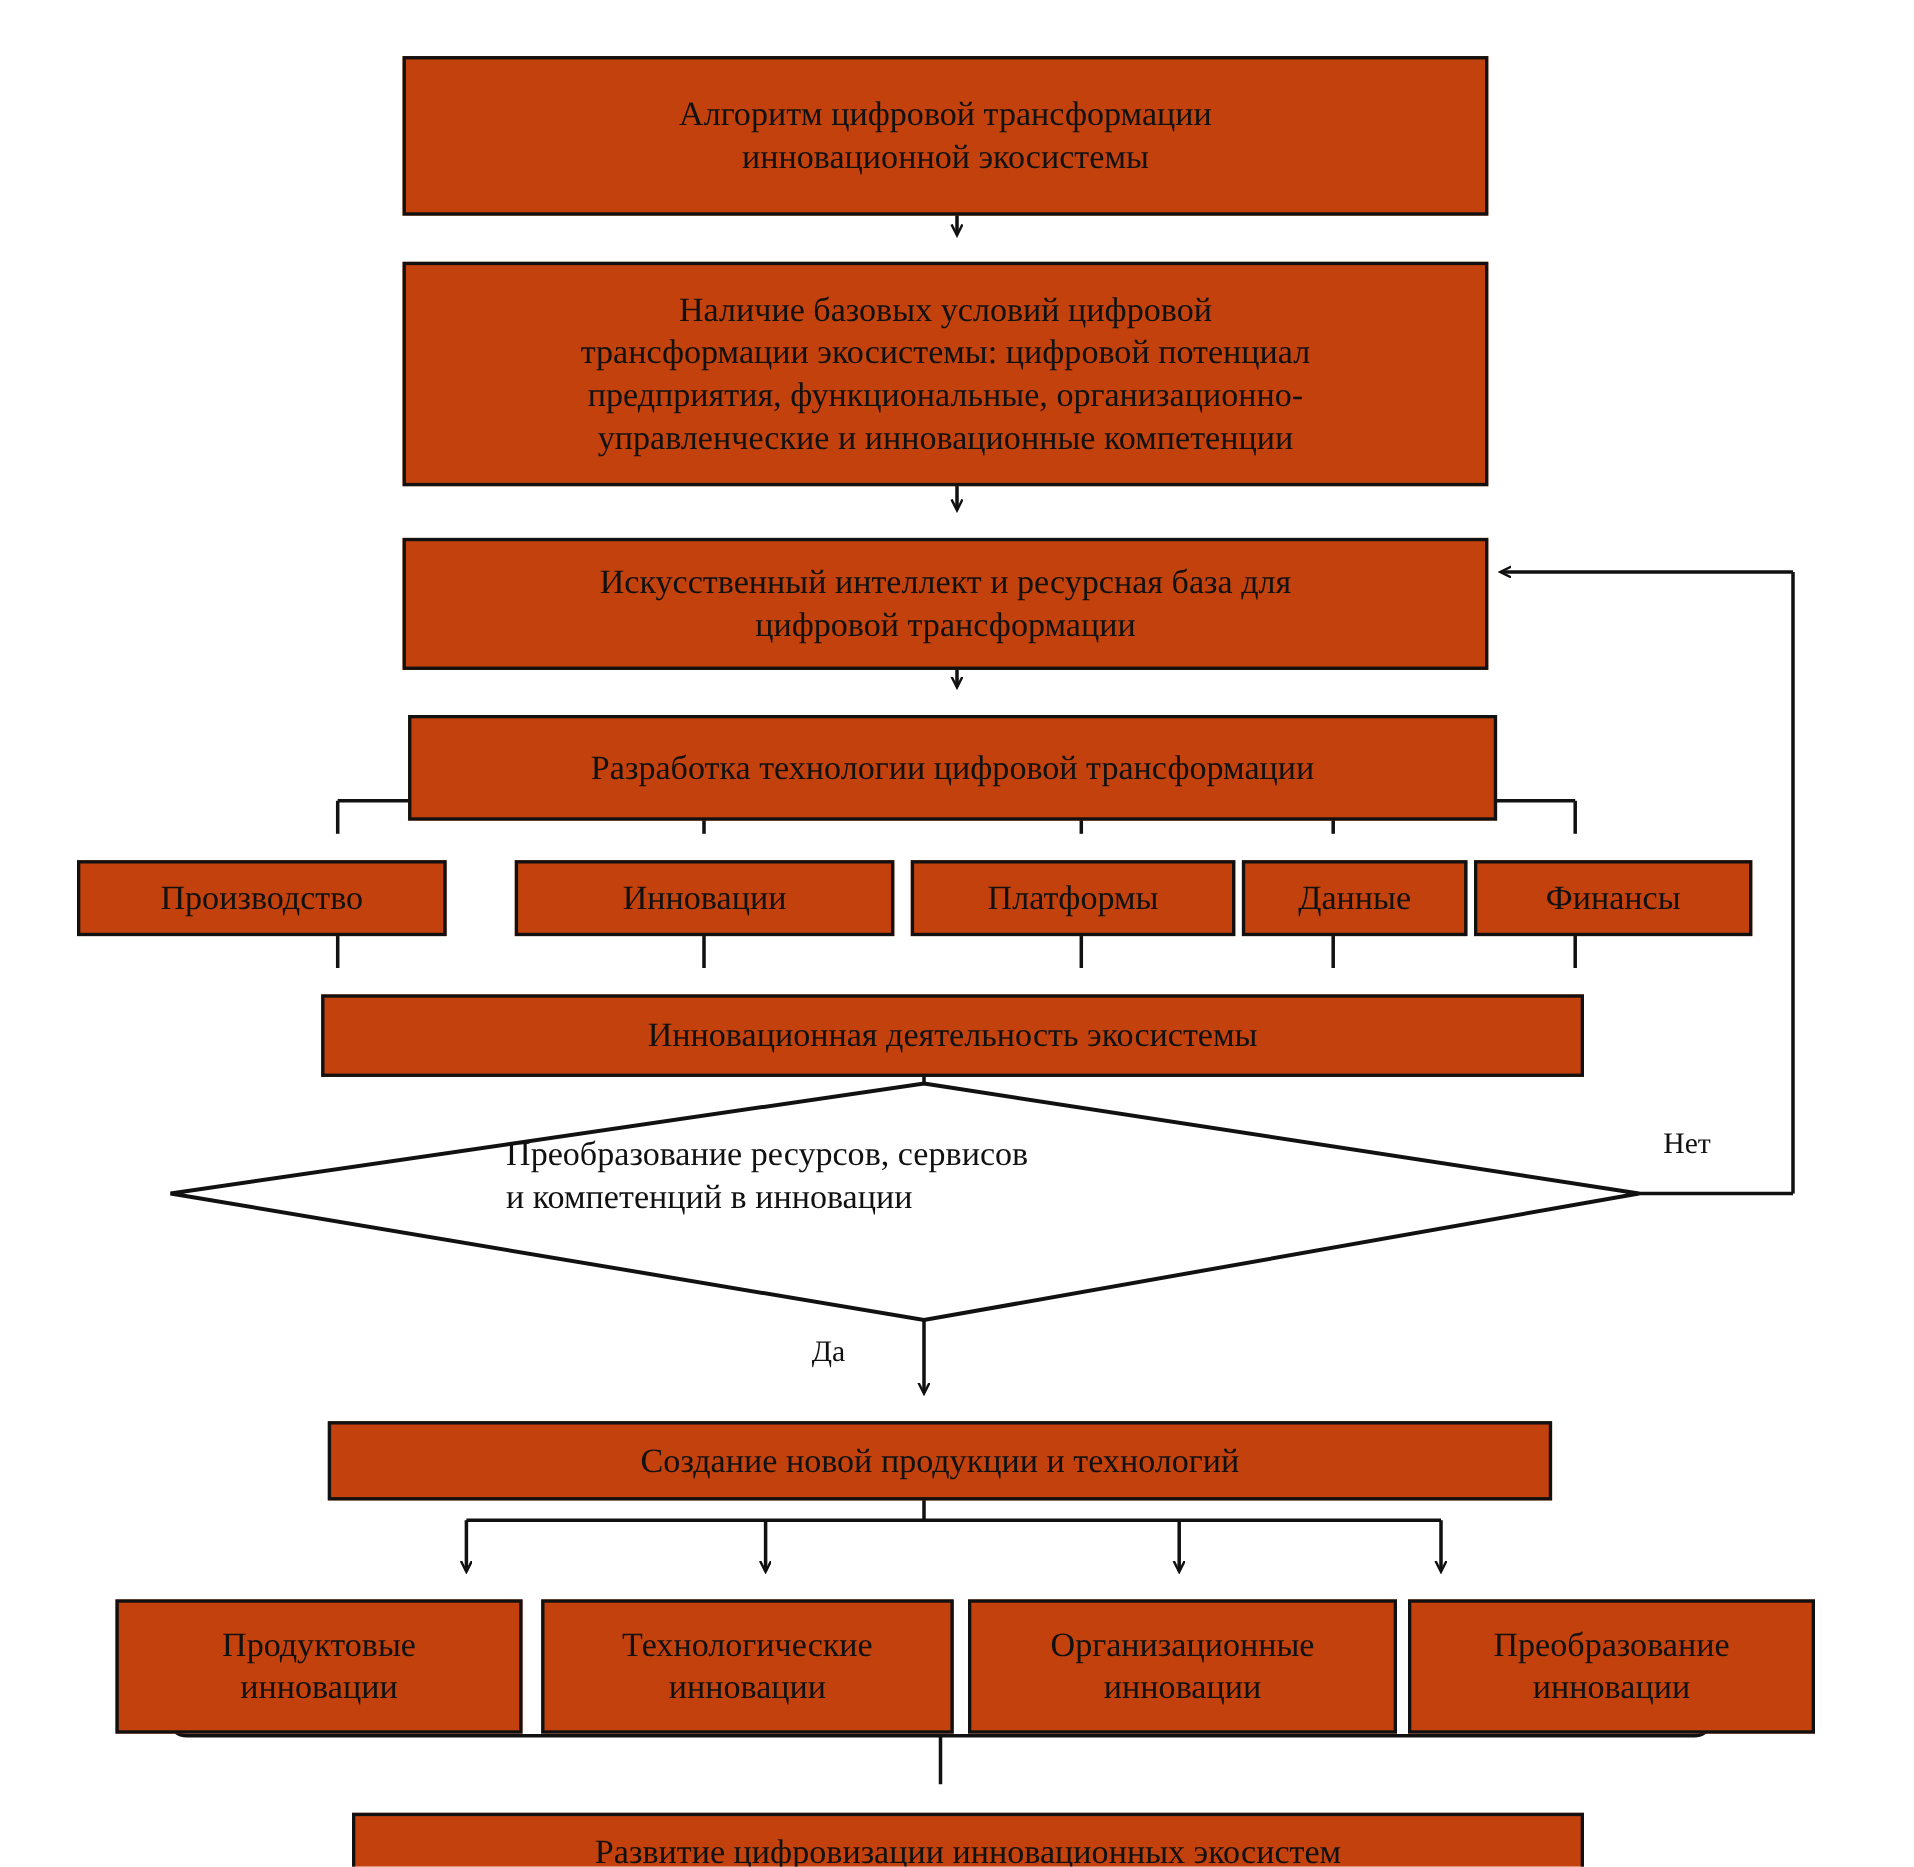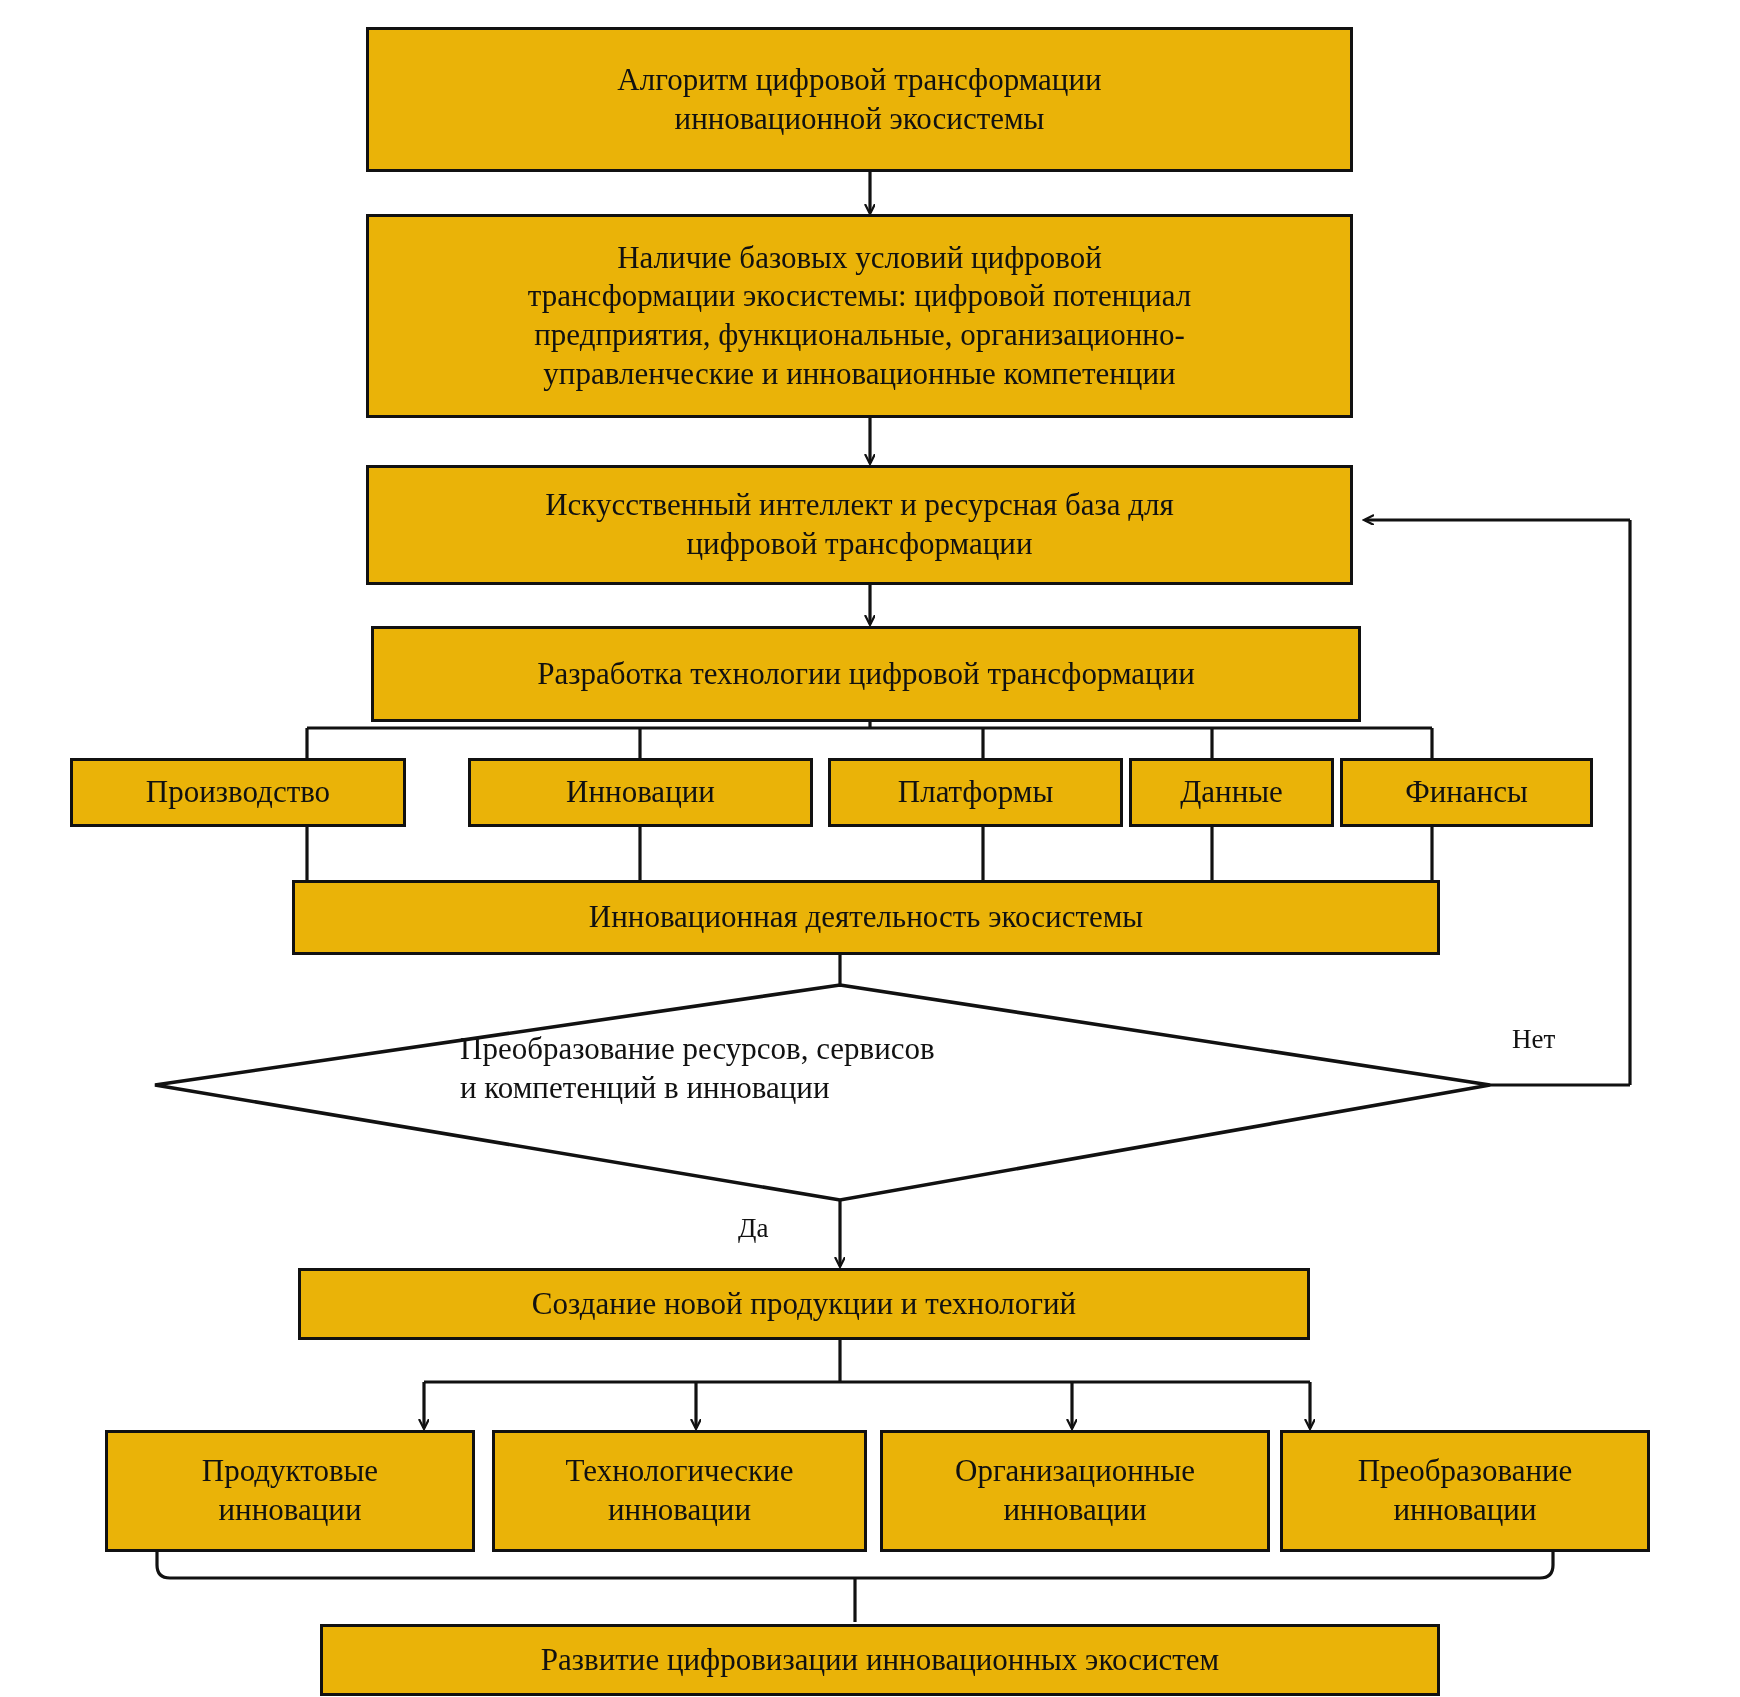--- a/index.html
+++ b/index.html
@@ -22,29 +22,30 @@
     left: 0;
     top: 0;
     width: 1740px;
     height: 1697px;
     pointer-events: none;
   }
   .node {
     position: absolute;
     box-sizing: border-box;
     border: 3px solid #111111;
-    background: #eab308;
+    background: #c2410c;
     display: flex;
     align-items: center;
     justify-content: center;
     text-align: center;
     color: #111111;
     line-height: 1.25;
     padding: 2px 10px;
     font-size: 31px;
+    margin-top: 24px;
   }
   .node.small { font-size: 31px; }
   .node-text { display: block; white-space: pre-line; }
   .edge-label {
     position: absolute;
     font-size: 27px;
     color: #111111;
     background: transparent;
     white-space: nowrap;
   }
@@ -157,21 +158,21 @@
   </div>
 
   <div class="diamond-wrap" style="left:460px; top:1030px; width:760px; height:110px;">
     <div class="diamond-label">Преобразование ресурсов, сервисов
 и компетенций в инновации</div>
   </div>
 
   <span class="edge-label" style="left:1512px; top:1024px;">Нет</span>
   <span class="edge-label" style="left:738px; top:1213px;">Да</span>
 
-  <div class="node" style="left:298px; top:1268px; width:1012px; height:72px;">
+  <div class="node" style="left:298px; top:1268px; width:1113px; height:72px;">
     <span class="node-text">Создание новой продукции и технологий</span>
   </div>
 
   <div class="node" style="left:105px; top:1430px; width:370px; height:122px;">
     <span class="node-text">Продуктовые
 инновации</span>
   </div>
   <div class="node" style="left:492px; top:1430px; width:375px; height:122px;">
     <span class="node-text">Технологические
 инновации</span>

